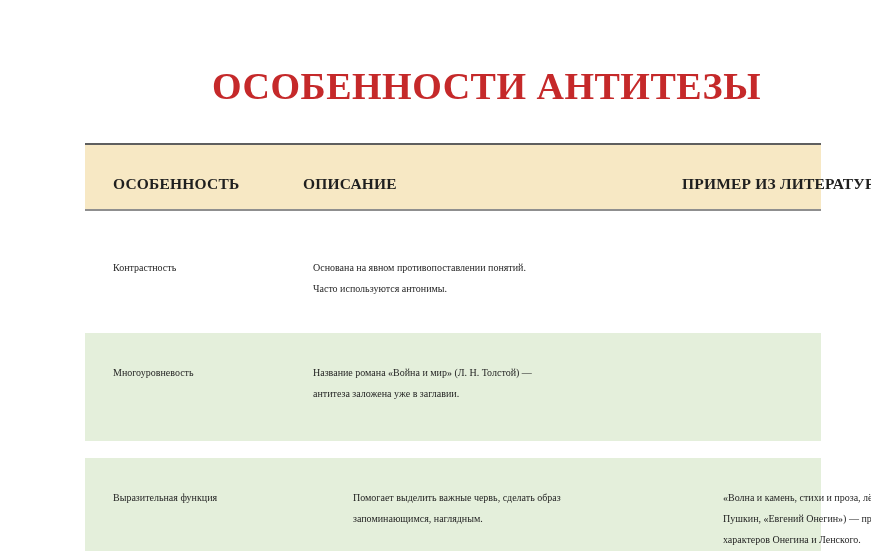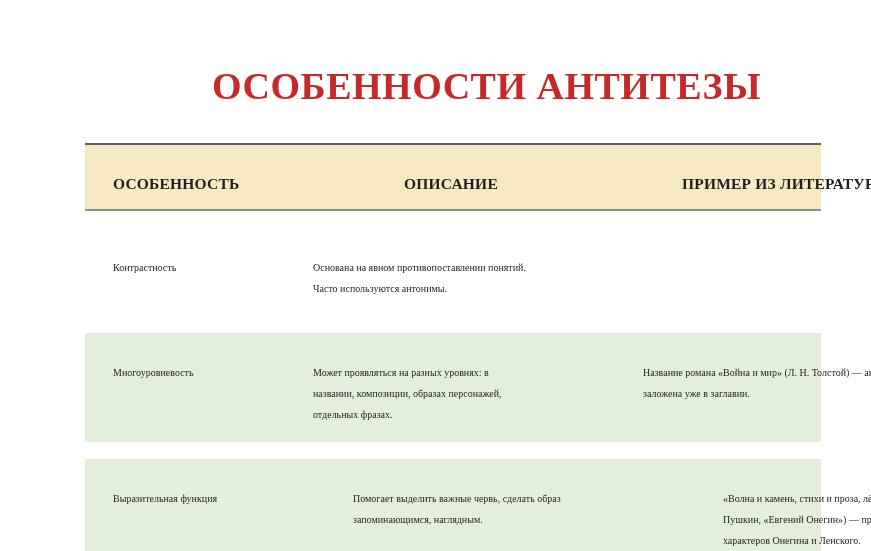--- a/index.html
+++ b/index.html
@@ -37,21 +37,21 @@
     border-bottom:2px solid var(--header-bottom-border);
     height:68px;
   }
   .th{
     font-weight:bold;
     font-size:15.5px;
     padding-top:13px;
     letter-spacing:0.2px;
   }
   .th1{padding-left:11px;text-align:left;}
-  .th2{text-align:center;}
+  .th2{text-align:left;}
   .th3{text-align:center;}
   .trow{
     display:grid;
     grid-template-columns:201px 330px 340px;
   }
   .trow.green{background:var(--row-green-bg);}
   .trow.white{background:#ffffff;}
   .r1{min-height:80px;}
   .r2{min-height:108px;}
   .r3{min-height:106px;}
@@ -80,21 +80,20 @@
       <div class="th th3">ПРИМЕР ИЗ ЛИТЕРАТУРЫ</div>
     </div>
 
     <div class="trow white r1">
       <div class="td c1">Контрастность</div>
       <div class="td c2">Основана на явном противопоставлении понятий. Часто используются антонимы.</div>
     </div>
 
     <div class="trow green r2">
       <div class="td c1">Многоуровневость</div>
-      <div class="td c2">Может проявляться на разных уровнях: в названии, композиции, образах персонажей, отдельных фразах.</div>
       <div class="td c3">Название романа «Война и мир» (Л. Н. Толстой) — антитеза заложена уже в заглавии.</div>
     </div>
 
 
     <div class="trow green r4">
       <div class="td c1">Выразительная функция</div>
       <div class="td c2">Помогает выделить важные червь, сделать образ запоминающимся, наглядным.</div>
       <div class="td c3">«Волна и камень, стихи и проза, лёд и пламень» (А. С. Пушкин, «Евгений Онегин») — противопоставление характеров Онегина и Ленского.</div>
     </div>
 

